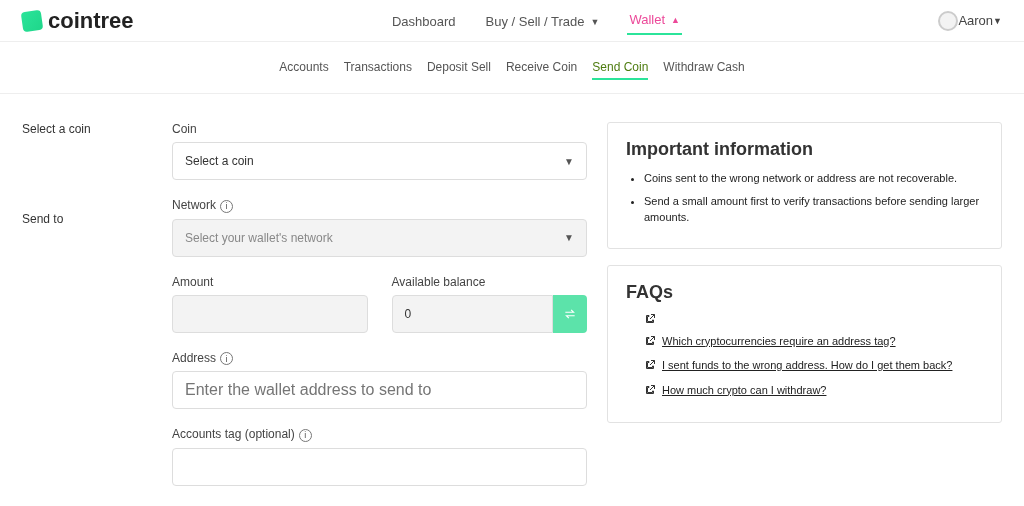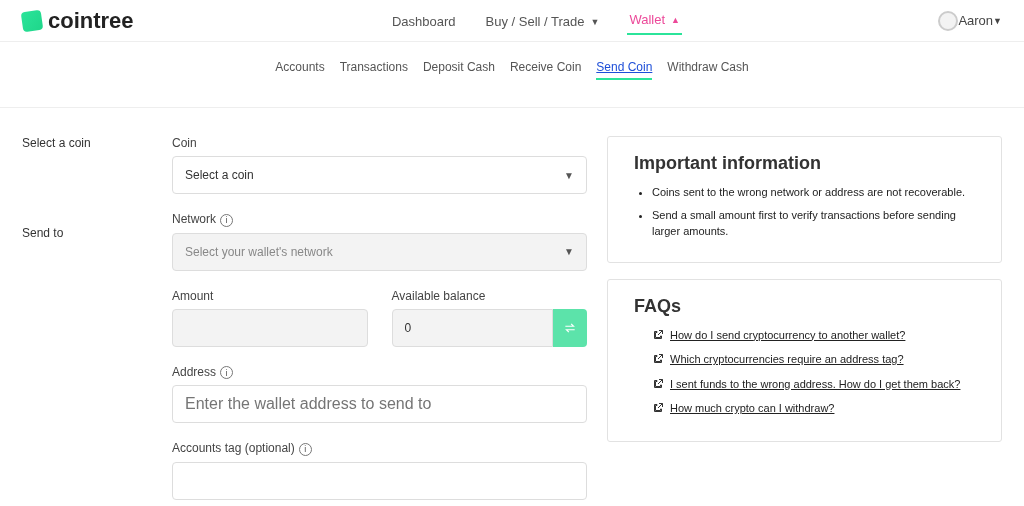--- a/index.html
+++ b/index.html
@@ -6,44 +6,44 @@
 body{background:#fff;color:#333;width:1024px}
 .topbar{display:flex;align-items:center;justify-content:space-between;padding:6px 22px;border-bottom:1px solid #eee}
 .logo{display:flex;align-items:center;gap:6px;font-size:22px;font-weight:700;color:#222}
 .logo-mark{width:20px;height:20px;background:linear-gradient(135deg,#2be49a,#1fd68a);border-radius:4px;transform:rotate(-8deg)}
 .main-nav{display:flex;gap:26px;align-items:flex-end}
 .main-nav a{display:flex;align-items:center;gap:6px;font-size:13px;color:#555;text-decoration:none;padding:6px 2px;cursor:pointer}
 .main-nav a.active{color:#ec4899;border-bottom:2px solid #2be49a}
 .chev{font-size:9px}
 .user{display:flex;align-items:center;gap:0;font-size:13px;color:#444;cursor:pointer}
 .avatar{width:20px;height:20px;border-radius:50%;border:2px solid #ccc;background:#f3f3f3}
-.subnav{display:flex;justify-content:center;gap:15px;padding:14px 0 27px;border-bottom:1px solid #eee}
+.subnav{display:flex;justify-content:center;gap:15px;padding:14px 0 13px;border-bottom:1px solid #eee}
 .subnav a{font-size:12px;color:#555;text-decoration:none;padding:4px 0;cursor:pointer}
-.subnav a.active{color:#1d4ed8;border-bottom:2px solid #2be49a;text-decoration:underline}
+.subnav a.active{color:#4d7c0f;border-bottom:2px solid #2be49a;}
 .content{display:flex;padding:28px 22px;gap:20px}
 .form-area{flex:1;display:flex;gap:10px}
 .form-labels{width:140px;font-size:12px;color:#333}
 .form-labels .gap1{height:76px}
 .form-fields{flex:1}
 .lbl{font-size:12px;color:#444;margin-bottom:6px}
 .row{margin-bottom:18px}
 .select,.input{width:100%;height:38px;border:1px solid #ddd;border-radius:4px;padding:0 12px;font-size:12px;background:#fff;color:#333;display:flex;align-items:center;justify-content:space-between}
 .select.disabled{background:#f3f3f3;color:#888}
 .input.disabled{background:#f3f3f3}
 .caret{font-size:10px;color:#555}
 .amt-row{display:flex;gap:24px}
 .amt-col{flex:1}
 .bal-wrap{display:flex}
 .bal-wrap .input{border-radius:4px 0 0 4px}
 .swap{width:42px;height:38px;background:#5ce3aa;border:none;border-radius:0 4px 4px 0;display:flex;align-items:center;justify-content:center;cursor:pointer;color:#fff}
 .swap svg{width:14px;height:14px;stroke:#fff;stroke-width:2;fill:none}
 .info-icon{display:inline-flex;width:13px;height:13px;border:1px solid #777;border-radius:50%;align-items:center;justify-content:center;font-size:9px;margin-left:4px;color:#555}
 input.plain{border:none;background:transparent;width:100%;height:100%;outline:none;font-size:16px}
 .side{width:395px;display:flex;flex-direction:column;gap:16px}
-.panel{border:1px solid #e2e2e2;border-radius:3px;padding:16px 26px}
+.panel{border:1px solid #e2e2e2;border-radius:3px;padding:16px 18px}
 .panel h2{font-size:18px;font-weight:700;margin-bottom:10px}
 .panel ul{padding-left:18px}
 .panel li{font-size:11px;color:#222;margin-bottom:6px;line-height:1.5}
 .faq-list{list-style:none;padding:0}
 .faq-list li{display:flex;align-items:center;gap:6px;margin-bottom:8px}
 .faq-list a{font-size:11px;color:#222;text-decoration:underline;cursor:pointer}
 .ext-icon{width:12px;height:12px}
 </style>
 </head>
 <body>
@@ -69,21 +69,21 @@
   <div class="user">
     <span class="avatar"></span>
     <span>Aaron</span>
     <span class="chev">▼</span>
   </div>
 </div>
 
 <div class="subnav">
   <a>Accounts</a>
   <a>Transactions</a>
-  <a>Deposit Cash</a>
+  <a>Deposit Sell</a>
   <a>Receive Coin</a>
   <a class="active">Send Coin</a>
   <a>Withdraw Cash</a>
 </div>
 
 <div class="content">
   <div class="form-area">
     <div class="form-labels">
       <div>Select a coin</div>
       <div class="gap1"></div>
@@ -154,21 +154,20 @@
         <li>Send a small amount first to verify transactions before sending larger amounts.</li>
       </ul>
     </div>
     <div class="panel">
       <h2>FAQs</h2>
       <ul class="faq-list">
         <li>
             <svg class="ext-icon" viewBox="0 0 24 24" fill="none" stroke="#333" stroke-width="2">
               <path d="M14 3h7v7M21 3l-9 9M5 5h5v2H7v10h10v-3h2v5H5z"></path>
             </svg>
-            <a>How do I send cryptocurrency to another wallet?</a>
           </li>
         <li>
             <svg class="ext-icon" viewBox="0 0 24 24" fill="none" stroke="#333" stroke-width="2">
               <path d="M14 3h7v7M21 3l-9 9M5 5h5v2H7v10h10v-3h2v5H5z"></path>
             </svg>
             <a>Which cryptocurrencies require an address tag?</a>
           </li>
         <li>
             <svg class="ext-icon" viewBox="0 0 24 24" fill="none" stroke="#333" stroke-width="2">
               <path d="M14 3h7v7M21 3l-9 9M5 5h5v2H7v10h10v-3h2v5H5z"></path>

